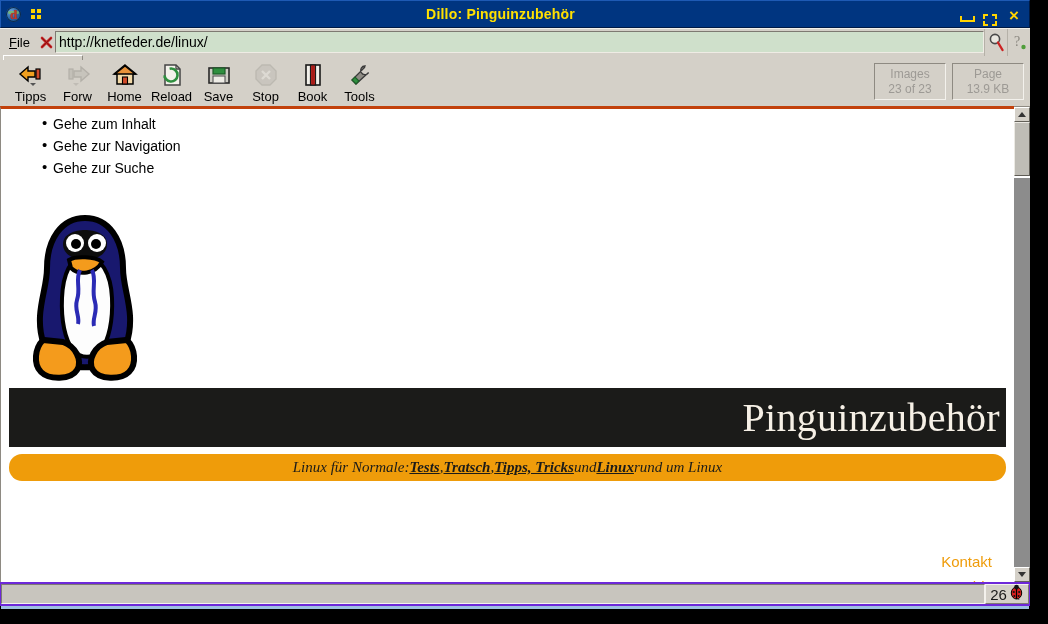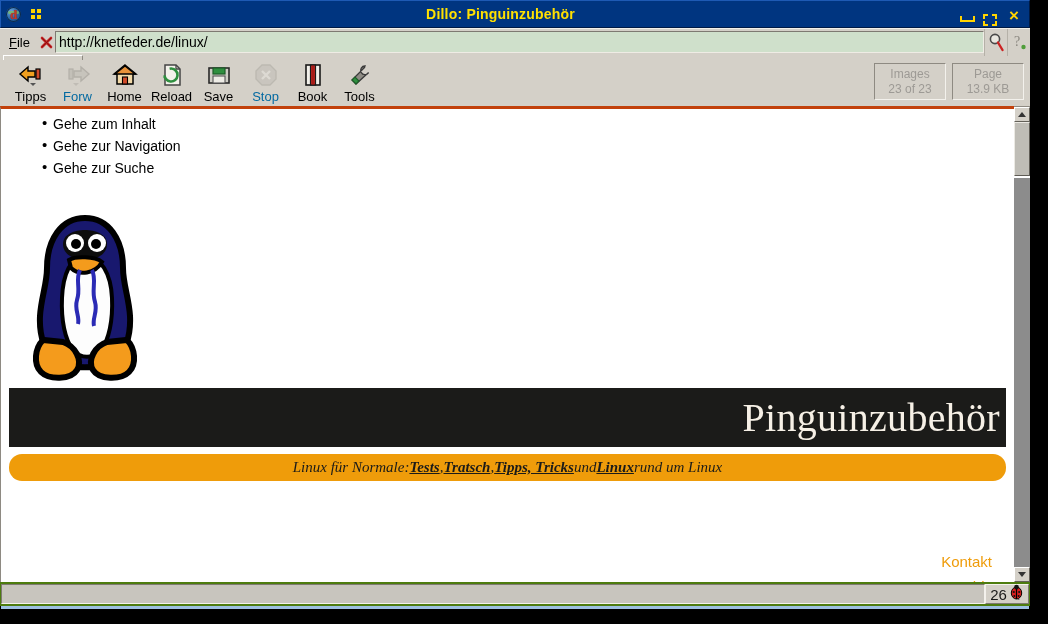--- a/index.html
+++ b/index.html
@@ -93,21 +93,21 @@
     background: #d4d0c8; border-left: 1px solid #fff; border-top: 1px solid #fff;
     border-right: 1px solid #8e8a82;
   }
   .tb-btns { display: flex; align-items: flex-start; padding-left: 8px; gap: 2px; }
   .tbtn {
     width: 45px; display: flex; flex-direction: column; align-items: center;
     padding-top: 4px; cursor: default;
   }
   .tbtn .ico { height: 26px; display: flex; align-items: center; justify-content: center; }
   .tbtn .lbl { font: 13px "Liberation Sans", sans-serif; color: #000; margin-top: 1px; }
-  .tbtn.disabled .lbl { color: #0369a1; }
+  .tbtn.disabled .lbl { color: #000000; }
   .tbtn.disabled .ico { opacity: .45; }
 
   .status-panes {
     position: absolute; right: 6px; top: 7px; display: flex; gap: 6px;
   }
   .pane {
     width: 72px; height: 37px; background: #d4d0c8;
     border: 1px solid #8e8a82; border-right-color: #f3f1ec; border-bottom-color: #f3f1ec;
     display: flex; flex-direction: column; align-items: center; justify-content: center;
     font: 12px "Liberation Sans", sans-serif; color: #9d9a95; line-height: 15px;
@@ -179,21 +179,21 @@
   }
   .sb-trough::after {
     content: ""; position: absolute; left: 0; right: 0; top: 56px; bottom: 0; background: #8c8c8c;
   }
   .arrow-up { width: 0; height: 0; border-left: 4px solid transparent; border-right: 4px solid transparent; border-bottom: 5px solid #333; }
   .arrow-dn { width: 0; height: 0; border-left: 4px solid transparent; border-right: 4px solid transparent; border-top: 5px solid #333; }
 
   
   .statusbar {
     position: absolute; left: 0; top: 582px; width: 1030px; height: 24px;
-    background: #4d7c0f; display: flex; align-items: stretch; padding: 2px 1px;
+    background: #6d28d9; display: flex; align-items: stretch; padding: 2px 1px;
   }
   .st-msg {
     flex: 1; background: #c8c5be;
     border: 1px solid #7e7a72; border-right-color: #f3f1ec; border-bottom-color: #f3f1ec;
     font: 12px "Liberation Sans", sans-serif; color: #000;
     display: flex; align-items: center; padding: 0 3px;
   }
   .bugmeter {
     width: 44px; background: #d4d0c8;
     border: 1px solid #f3f1ec; border-right-color: #7e7a72; border-bottom-color: #7e7a72;

